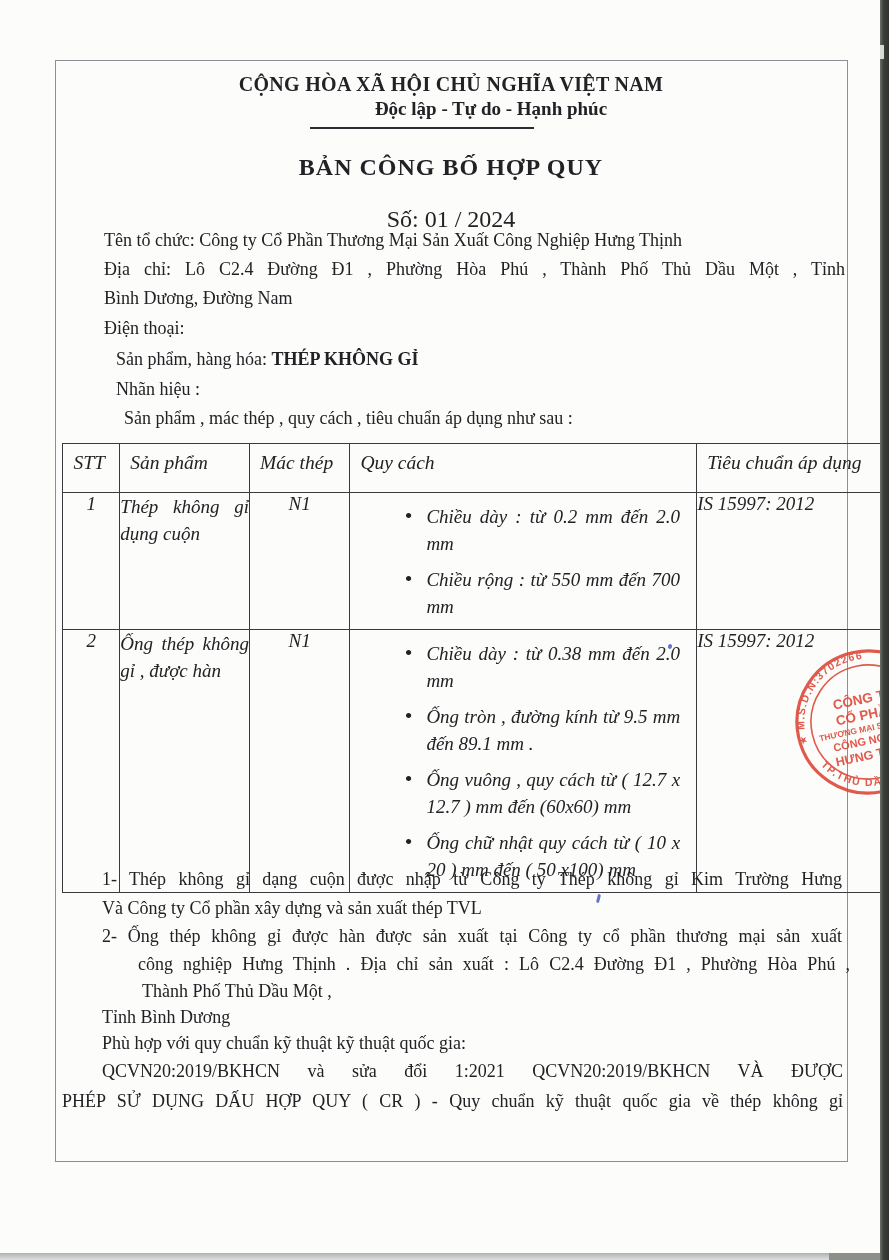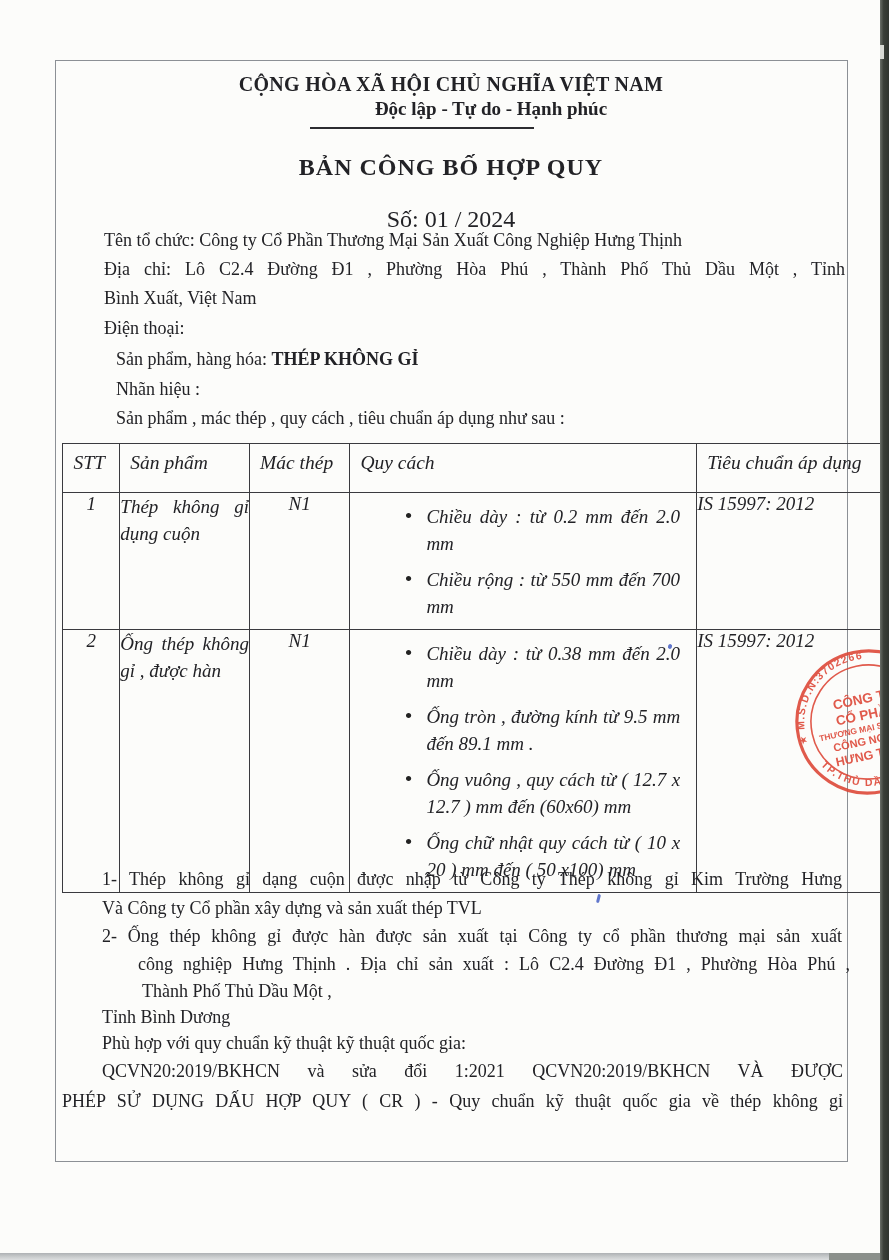--- a/index.html
+++ b/index.html
@@ -67,27 +67,27 @@
   <div class="frame"></div>
 
   <div class="abs center-line motto1">CỘNG HÒA XÃ HỘI CHỦ NGHĨA VIỆT NAM</div>
   <div class="abs center-line motto2">Độc lập - Tự do - Hạnh phúc</div>
   <div class="abs motto-underline"></div>
   <div class="abs center-line doc-title">BẢN CÔNG BỐ HỢP QUY</div>
   <div class="abs center-line doc-number">Số: 01 / 2024</div>
 
   <div class="abs bodyline" style="left:104px;top:226px;">Tên tổ chức: Công ty Cổ Phần Thương Mại Sản Xuất Công Nghiệp Hưng Thịnh</div>
   <div class="abs bodyline jline" style="left:104px;top:255px;width:741px;">Địa chỉ: Lô C2.4 Đường Đ1 , Phường Hòa Phú , Thành Phố Thủ Dầu Một , Tỉnh</div>
-  <div class="abs bodyline" style="left:104px;top:284px;">Bình Xuất, Việt Nam</div>
+  <div class="abs bodyline" style="left:104px;top:284px;">Bình Dương, Đường Nam</div>
   <div class="abs bodyline" style="left:104px;top:314px;">Điện thoại:</div>
   <div class="abs bodyline" style="left:116px;top:345px;">
     <span>Sản phẩm, hàng hóa: </span><span class="b">THÉP KHÔNG GỈ</span>
   </div>
   <div class="abs bodyline" style="left:116px;top:375px;">Nhãn hiệu :</div>
-  <div class="abs bodyline" style="left:116px;top:404px;">Sản phẩm , mác thép , quy cách , tiêu chuẩn áp dụng như sau :</div>
+  <div class="abs bodyline" style="left:124px;top:404px;">Sản phẩm , mác thép , quy cách , tiêu chuẩn áp dụng như sau :</div>
 
   <table class="conformity">
     <tbody>
         <tr class="hdr">
       <th class="c-stt">STT</th>
       <th class="c-prod">Sản phẩm</th>
       <th class="c-grade">Mác thép</th>
       <th class="c-spec">Quy cách</th>
       <th class="c-std">Tiêu chuẩn áp dụng</th>
     </tr>

